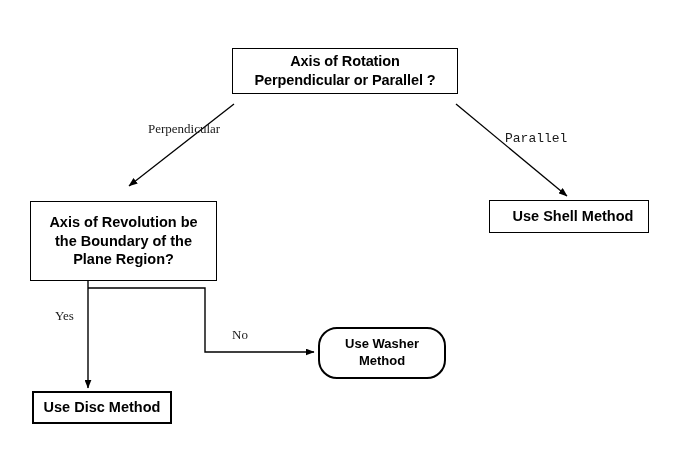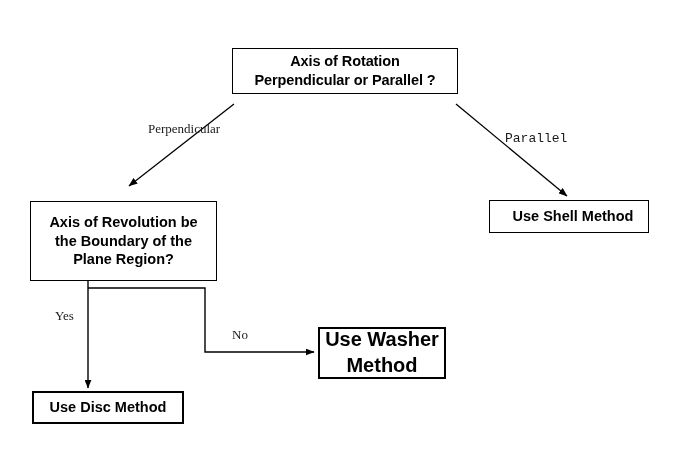--- a/index.html
+++ b/index.html
@@ -46,25 +46,26 @@
   }
   #node-shell {
     left: 489px; top: 200px;
     width: 160px; height: 33px;
     font-size: 14.5px;
     padding-left: 8px;
   }
   #node-washer {
     left: 318px; top: 327px;
     width: 128px; height: 52px;
-    font-size: 20px;
+    font-size: 13px;
+    border-radius: 19px;
   }
   #node-disc {
     left: 32px; top: 391px;
-    width: 152px; height: 33px;
+    width: 140px; height: 33px;
     font-size: 14.5px;
   }
 
   #edges {
     position: absolute;
     left: 0; top: 0;
     width: 675px; height: 452px;
     z-index: 1;
   }
   .edge-label {

